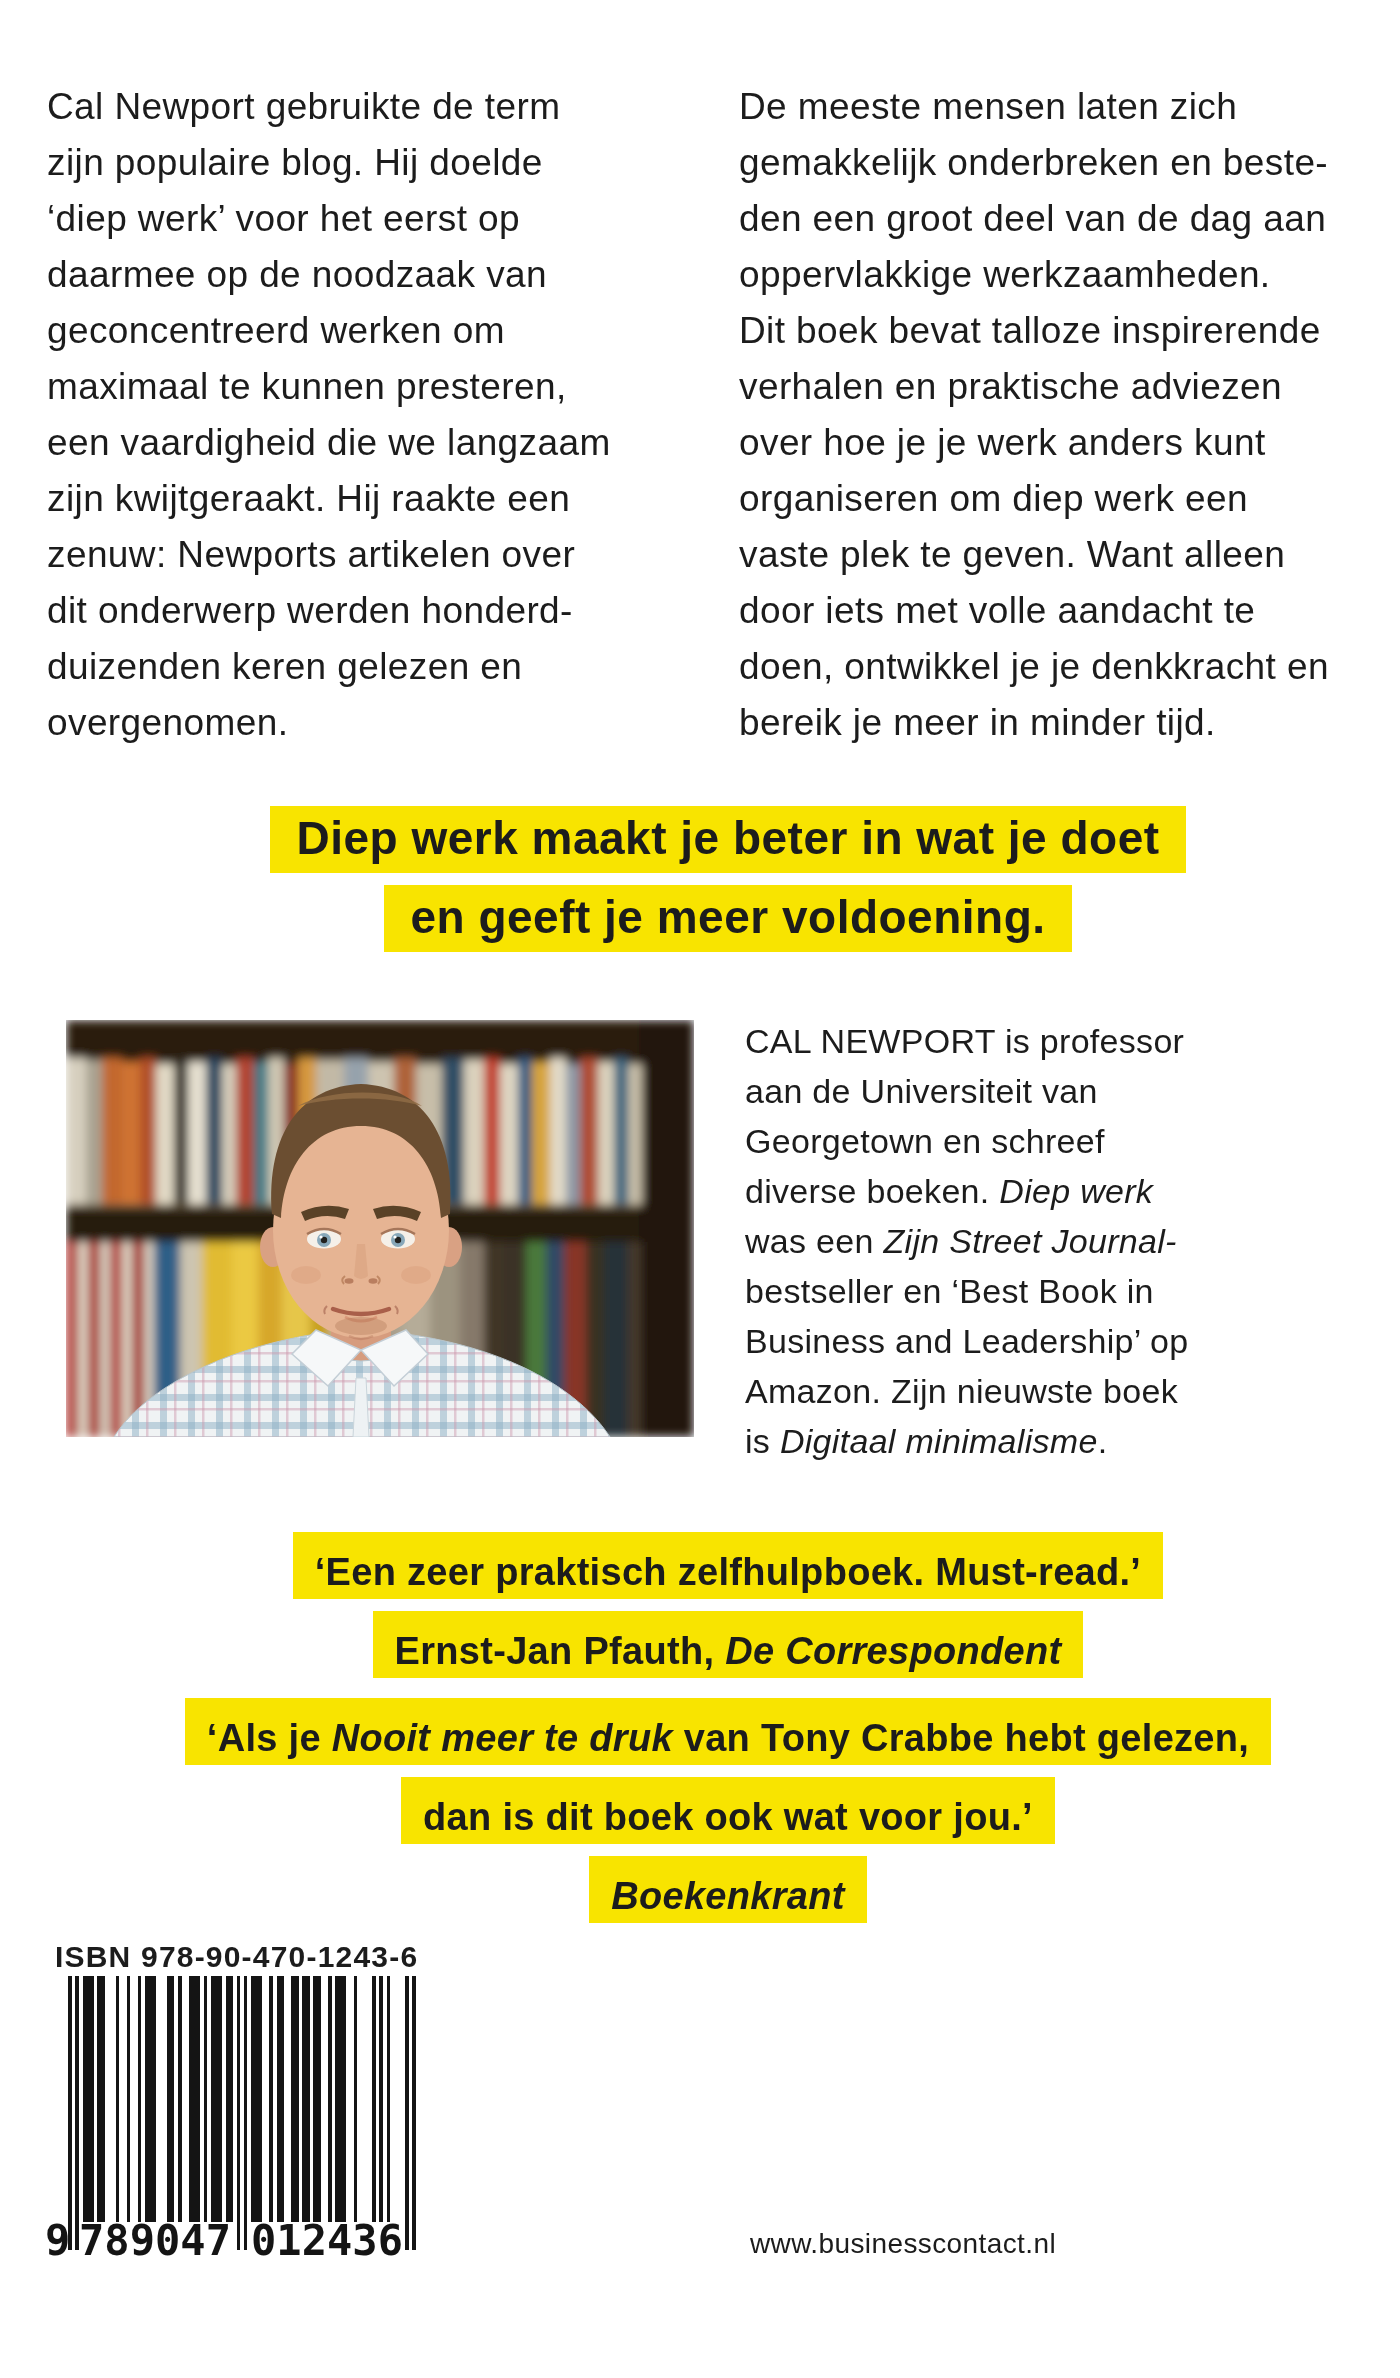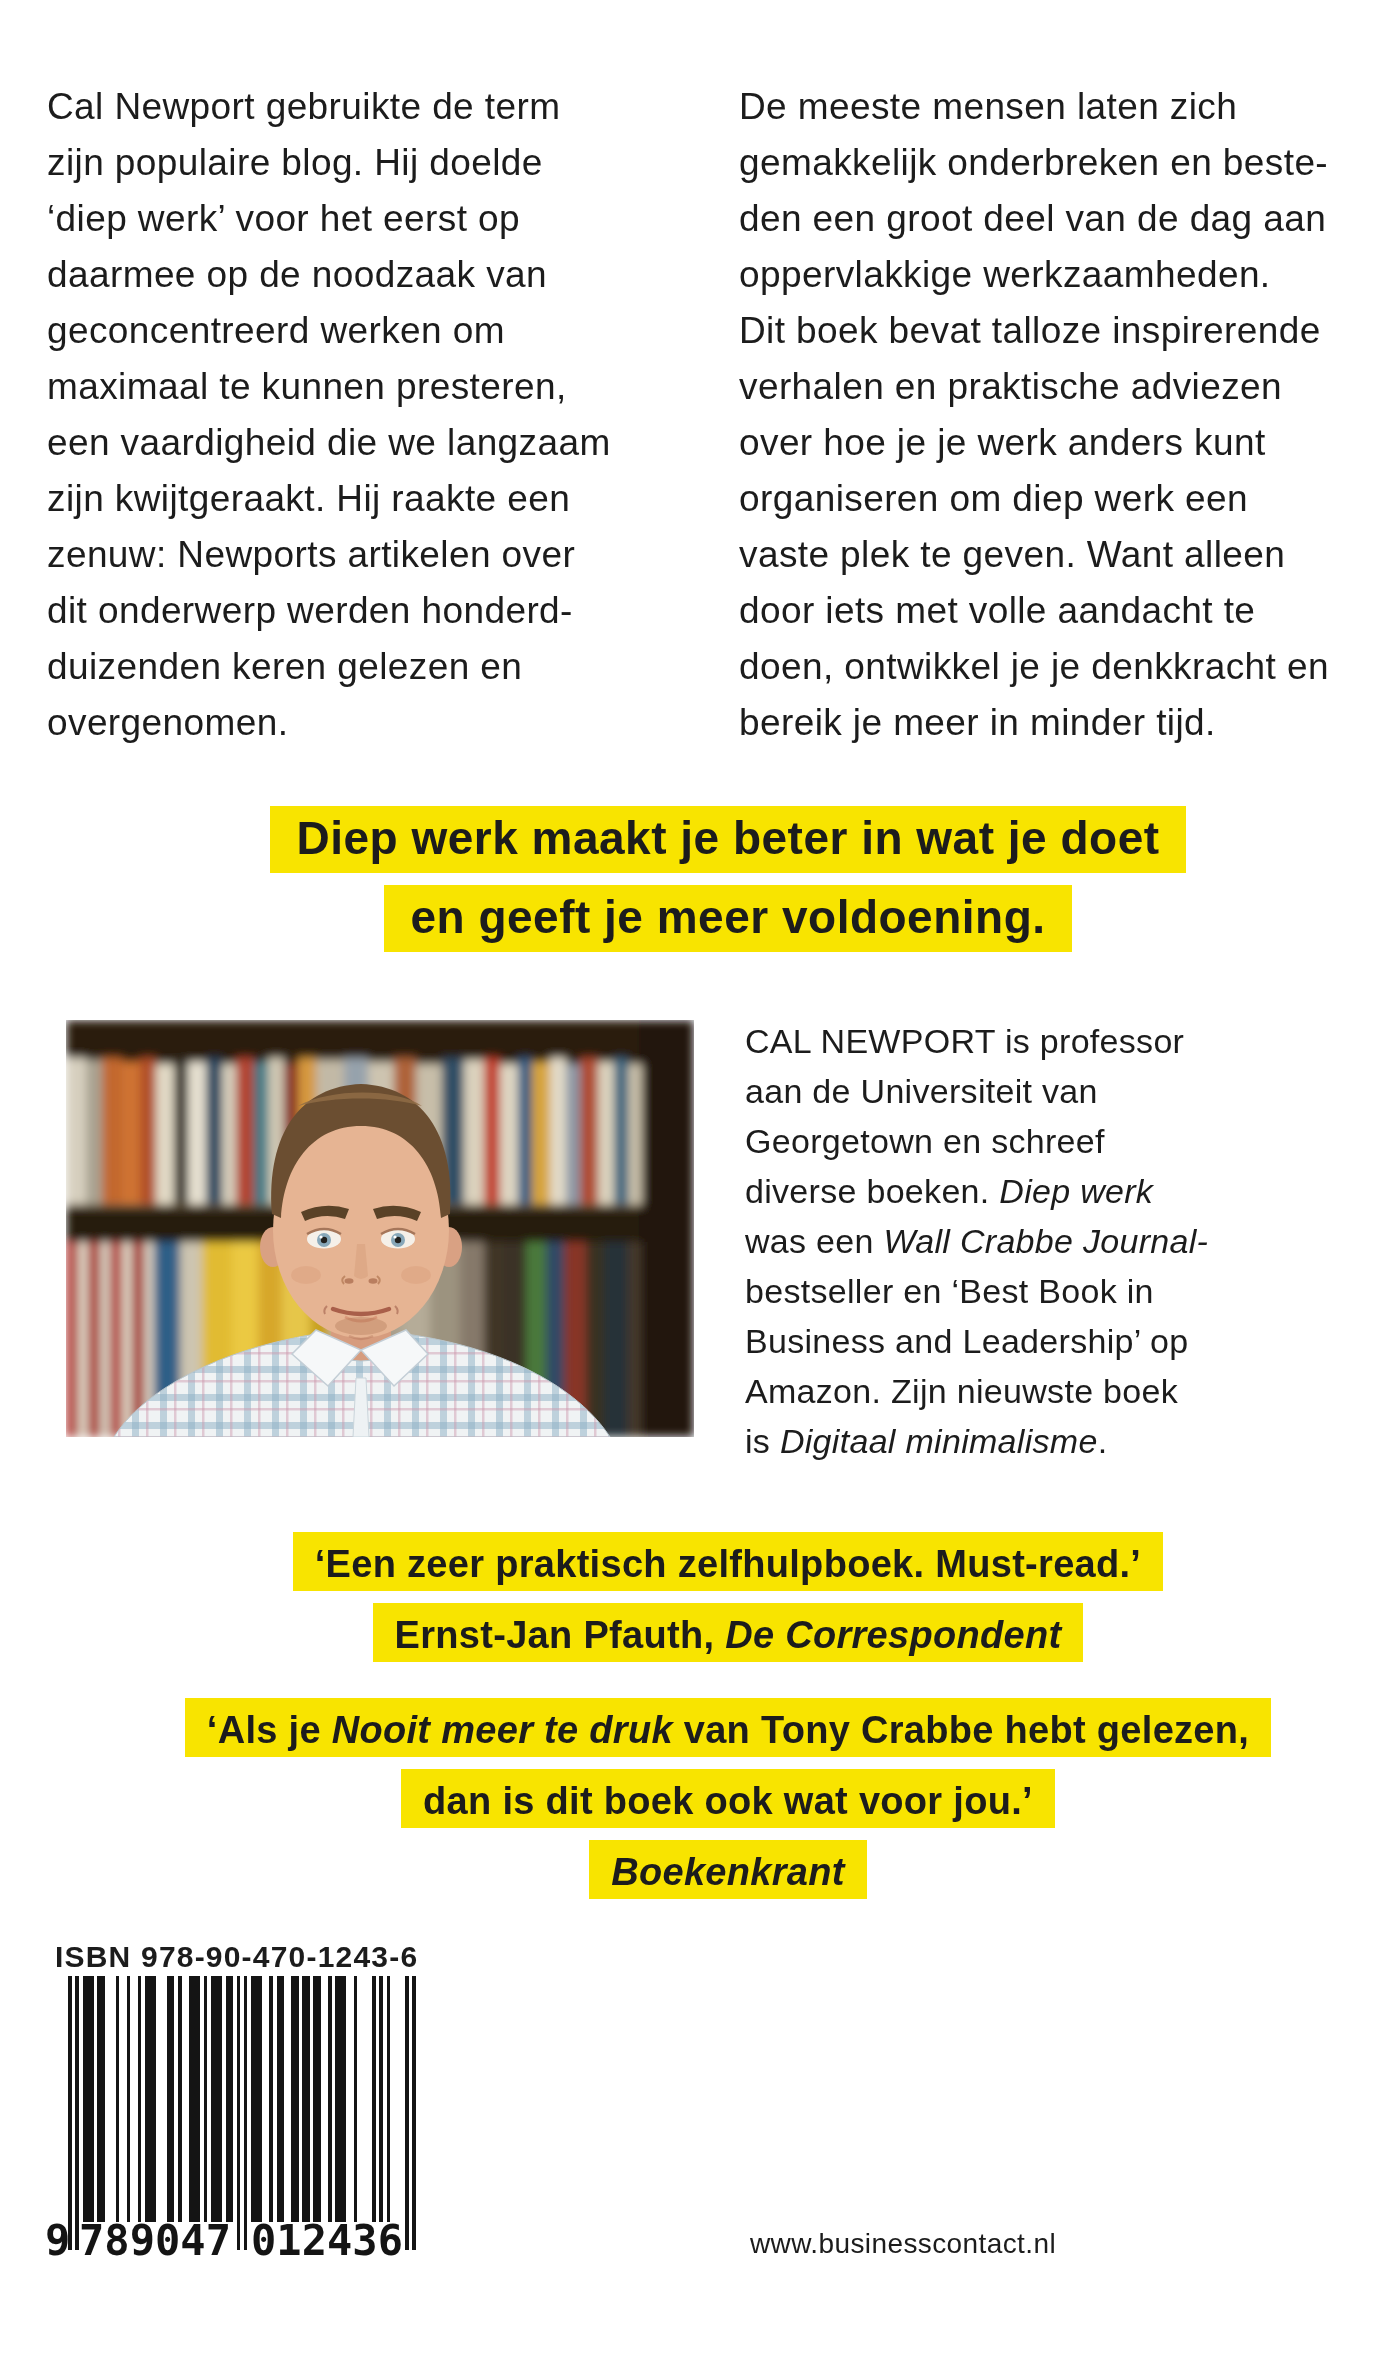--- a/index.html
+++ b/index.html
@@ -20,21 +20,21 @@
   
   .center-band{position:absolute;left:56px;right:0;text-align:center;}
   #headline{top:806px;}
   .hl-row{margin-bottom:12px;}
   .hl-row>span{display:inline-block;background:var(--yellow);font-size:46px;font-weight:bold;
     letter-spacing:.5px;padding:8px 26px 11px;line-height:48px;}
   #quote1{top:1532px;}
   #quote2{top:1698px;}
   .q-row{margin-bottom:12px;}
   .q-row>span{display:inline-block;background:var(--yellow);font-size:38px;font-weight:bold;
-    letter-spacing:.3px;padding:12px 22px 7px;line-height:40px;}
+    letter-spacing:.3px;padding:20px 22px 7px;line-height:40px;}
   .it{font-style:italic;}
   
   #photo{position:absolute;left:66px;top:1020px;width:628px;height:417px;}
   #bio{position:absolute;left:745px;top:1016px;width:530px;}
   .bio-row{line-height:50px;font-size:34px;letter-spacing:.3px;white-space:nowrap;}
   
   #barcode-block{position:absolute;left:45px;top:1940px;width:385px;height:330px;}
   #isbn-label{position:absolute;left:10px;top:0;font-size:30px;font-weight:bold;letter-spacing:1.2px;white-space:nowrap;}
   #barcode-bars{position:absolute;left:23px;top:36px;width:348px;height:274px;}
   .bar{position:absolute;top:0;height:246px;background:#141414;}
@@ -221,21 +221,21 @@
       <path d="M 283 316 Q 295 322 307 316" stroke="rgba(170,105,80,0.35)" stroke-width="2.5" fill="none"></path>
       <ellipse cx="295" cy="306" rx="26" ry="9" fill="rgba(150,90,60,0.25)"></ellipse>
     </g>
   </svg>
 
   <div id="bio">
       <div class="bio-row"><span><span>CAL NEWPORT is professor</span></span></div>
       <div class="bio-row"><span><span>aan de Universiteit van</span></span></div>
       <div class="bio-row"><span><span>Georgetown en schreef</span></span></div>
       <div class="bio-row"><span><span>diverse boeken. </span><span class="it">Diep werk</span></span></div>
-      <div class="bio-row"><span><span>was een </span><span class="it">Wall Crabbe Journal-</span></span></div>
+      <div class="bio-row"><span><span>was een </span><span class="it">Zijn Street Journal-</span></span></div>
       <div class="bio-row"><span><span>bestseller en ‘Best Book in</span></span></div>
       <div class="bio-row"><span><span>Business and Leadership’ op</span></span></div>
       <div class="bio-row"><span><span>Amazon. Zijn nieuwste boek</span></span></div>
       <div class="bio-row"><span><span>is </span><span class="it">Digitaal minimalisme</span><span>.</span></span></div>
     </div>
 
   <div id="quote1" class="center-band">
       <div class="q-row"><span><span>‘Een zeer praktisch zelfhulpboek. Must-read.’</span></span></div>
       <div class="q-row"><span><span>Ernst-Jan Pfauth, </span><span class="it">De Correspondent</span></span></div>
     </div>

